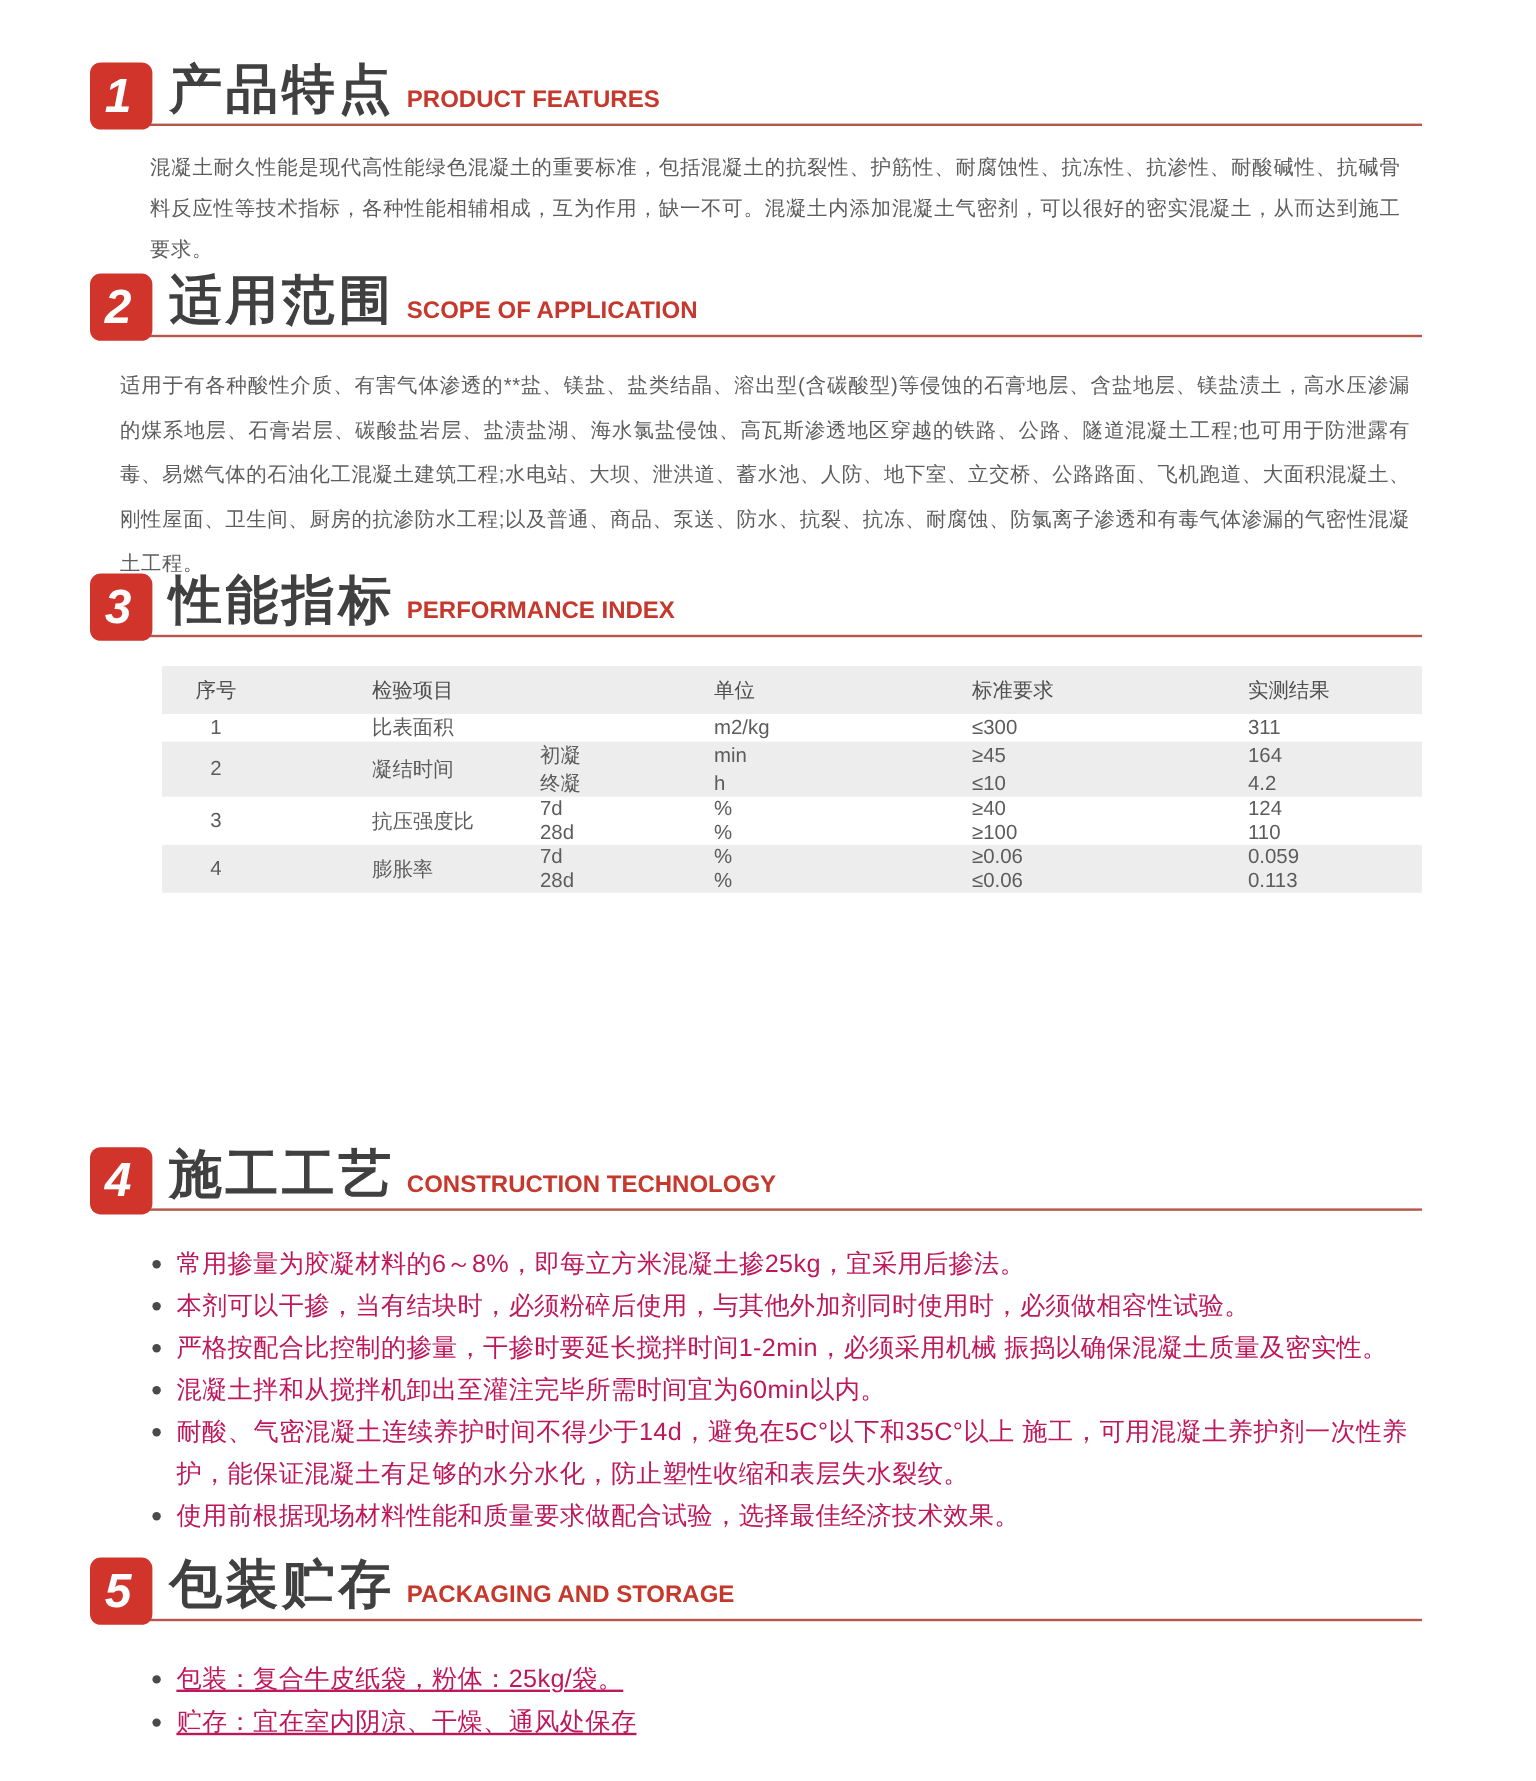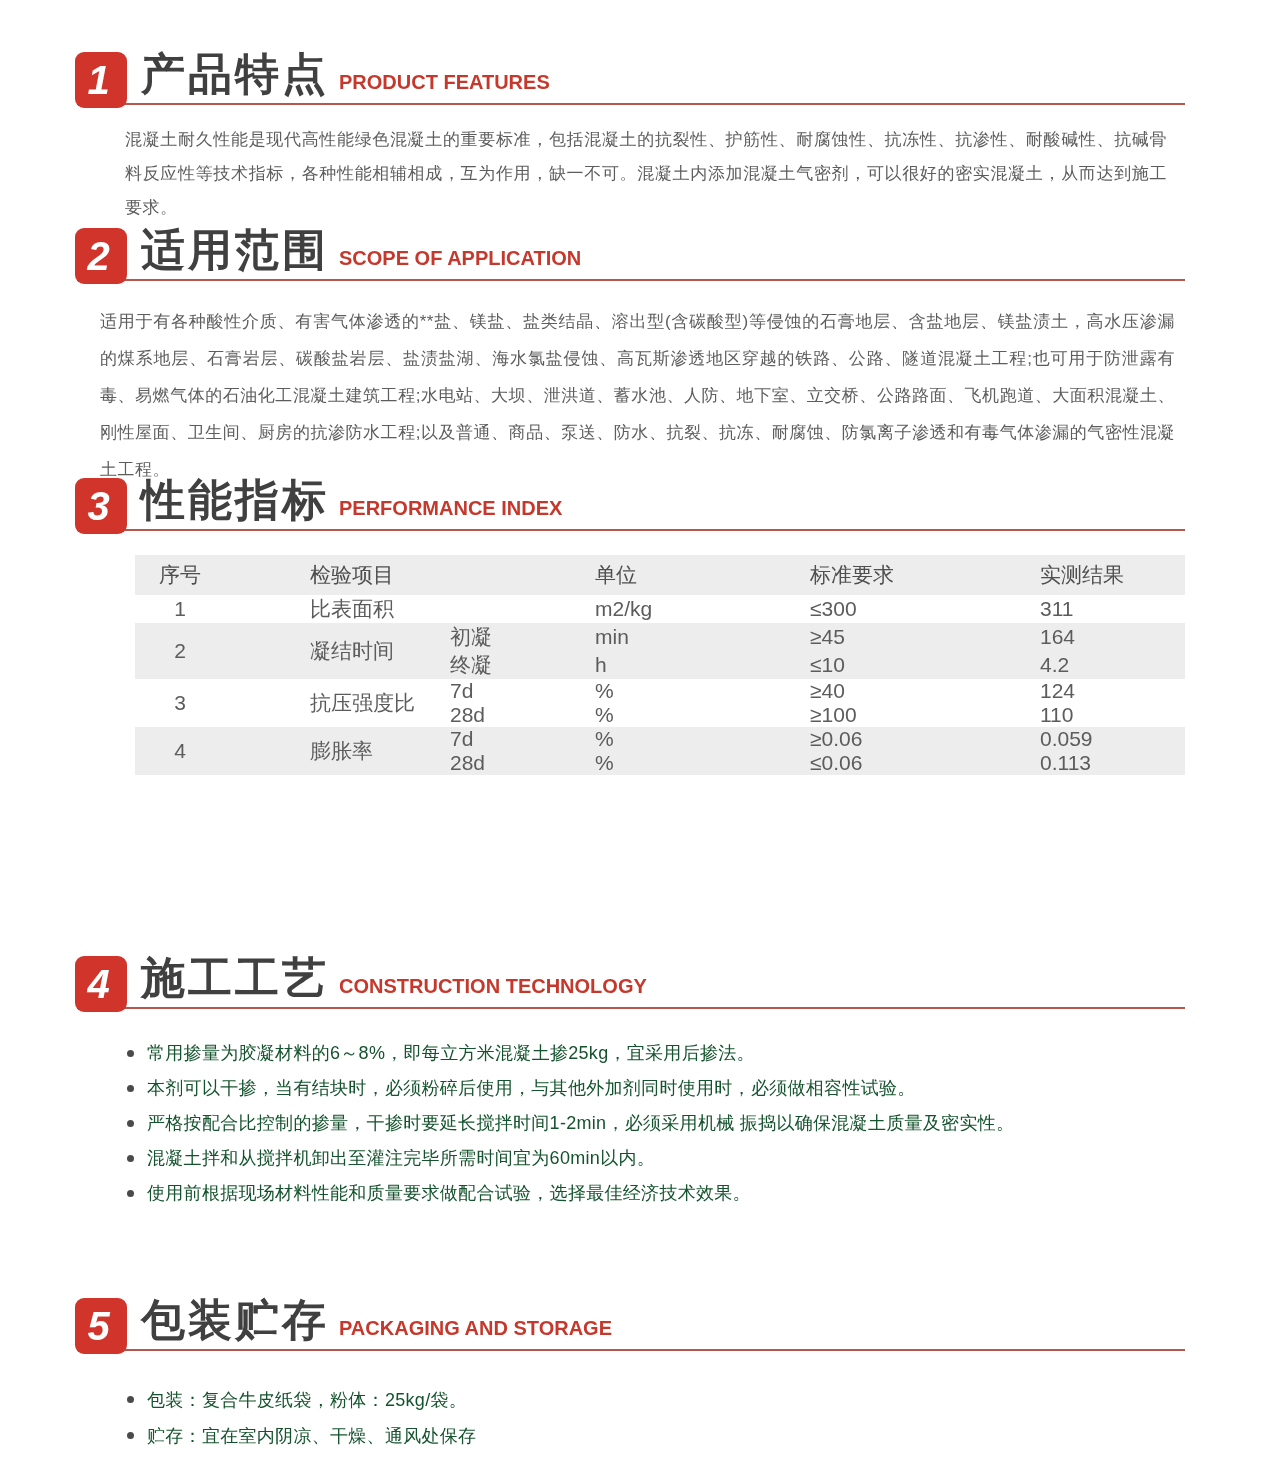--- a/index.html
+++ b/index.html
@@ -48,44 +48,44 @@
   
   .ptable { margin:19px 0 0 60px; width:1050px; }
   .thead {
     display:flex; height:40px; background:#ededed; align-items:center;
   }
   .trow { display:flex; background:#fff; }
   .trow.band { background:#ededed; }
   .subs { display:flex; flex-direction:column; flex:1; }
   .subrow { display:flex; height:50px; flex:1; }
   .tc {
-    font-size:21px; color:#5c5c5c; display:flex; align-items:center;
+    font-size:17px; color:#5c5c5c; display:flex; align-items:center;
     flex:0 0 auto;
   }
   .c1 { width:90px;  justify-content:center; }
   .c2 { width:210px; padding-left:85px; }
   .c3 { width:155px; padding-left:15px; }
   .c4 { width:215px; padding-left:5px; }
   .c5 { width:230px; padding-left:5px; }
   .c6 { flex:1 1 auto; padding-left:5px; }
   .thead .tc { color:#4f4f4f; }
 
   
   .bullets { margin:22px 12px 0 50px; }
   .bullets.small { margin-top:26px; }
   .bullet { display:flex; align-items:flex-start; }
   .dot {
     flex:0 0 auto; width:7px; height:7px; border-radius:50%;
     background:#4a4a4a; margin:14px 13px 0 2px;
   }
   .btext {
-    font-size:18px; line-height:35px; color:#14532d; text-align:justify;
+    font-size:21px; line-height:35px; color:#be185d; text-align:justify;
     letter-spacing:0.3px;
   }
-  .bullets.small .btext { line-height:36px; }
+  .bullets.small .btext { line-height:36px;text-decoration:underline; }
 </style>
 </head>
 <body>
 
 <div class="page">
 
   <div class="section" style="top:52px;">
     <div class="sec-header">
       <div class="sec-line"></div>
       <div class="badge">1</div>
@@ -222,20 +222,24 @@
         <div class="bullet">
           <span class="dot"></span>
           <span class="btext">严格按配合比控制的掺量，干掺时要延长搅拌时间1-2min，必须采用机械 振捣以确保混凝土质量及密实性。</span>
         </div>
 
         <div class="bullet">
           <span class="dot"></span>
           <span class="btext">混凝土拌和从搅拌机卸出至灌注完毕所需时间宜为60min以内。</span>
         </div>
 
+        <div class="bullet">
+          <span class="dot"></span>
+          <span class="btext">耐酸、气密混凝土连续养护时间不得少于14d，避免在5C°以下和35C°以上 施工，可用混凝土养护剂一次性养护，能保证混凝土有足够的水分水化，防止塑性收缩和表层失水裂纹。</span>
+        </div>
 
         <div class="bullet">
           <span class="dot"></span>
           <span class="btext">使用前根据现场材料性能和质量要求做配合试验，选择最佳经济技术效果。</span>
         </div>
       </div>
   </div>
 
   <div class="section" style="top:1298px;">
     <div class="sec-header">

